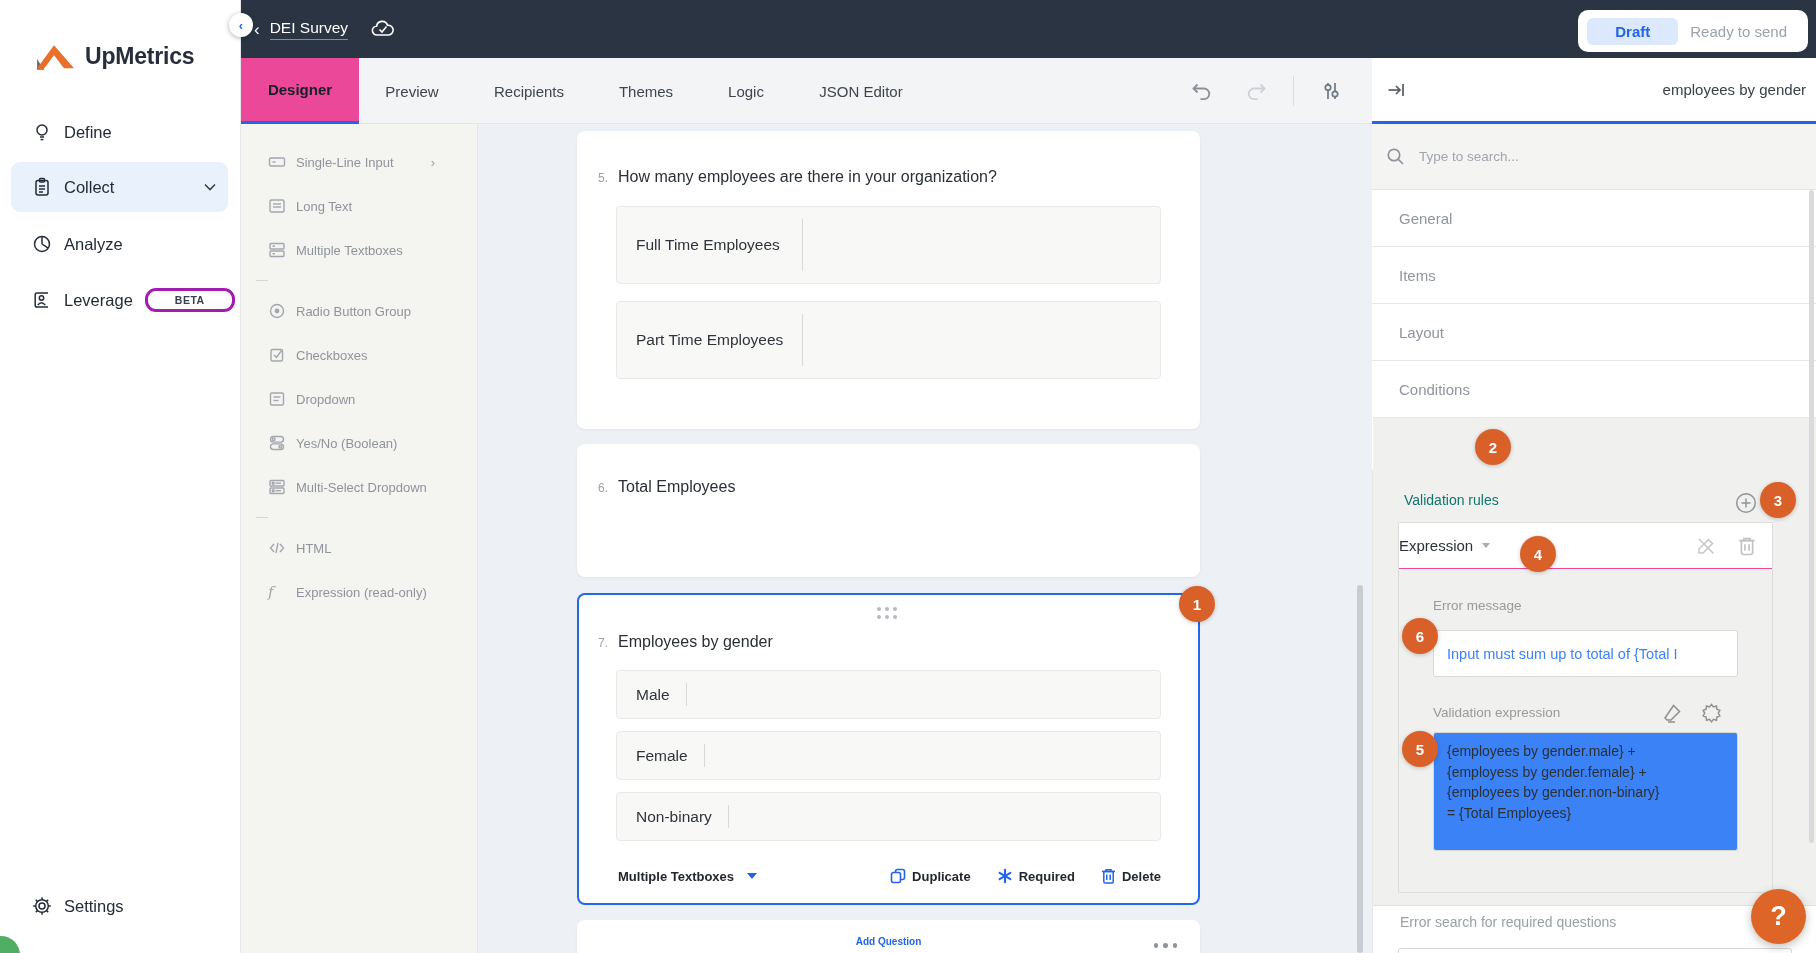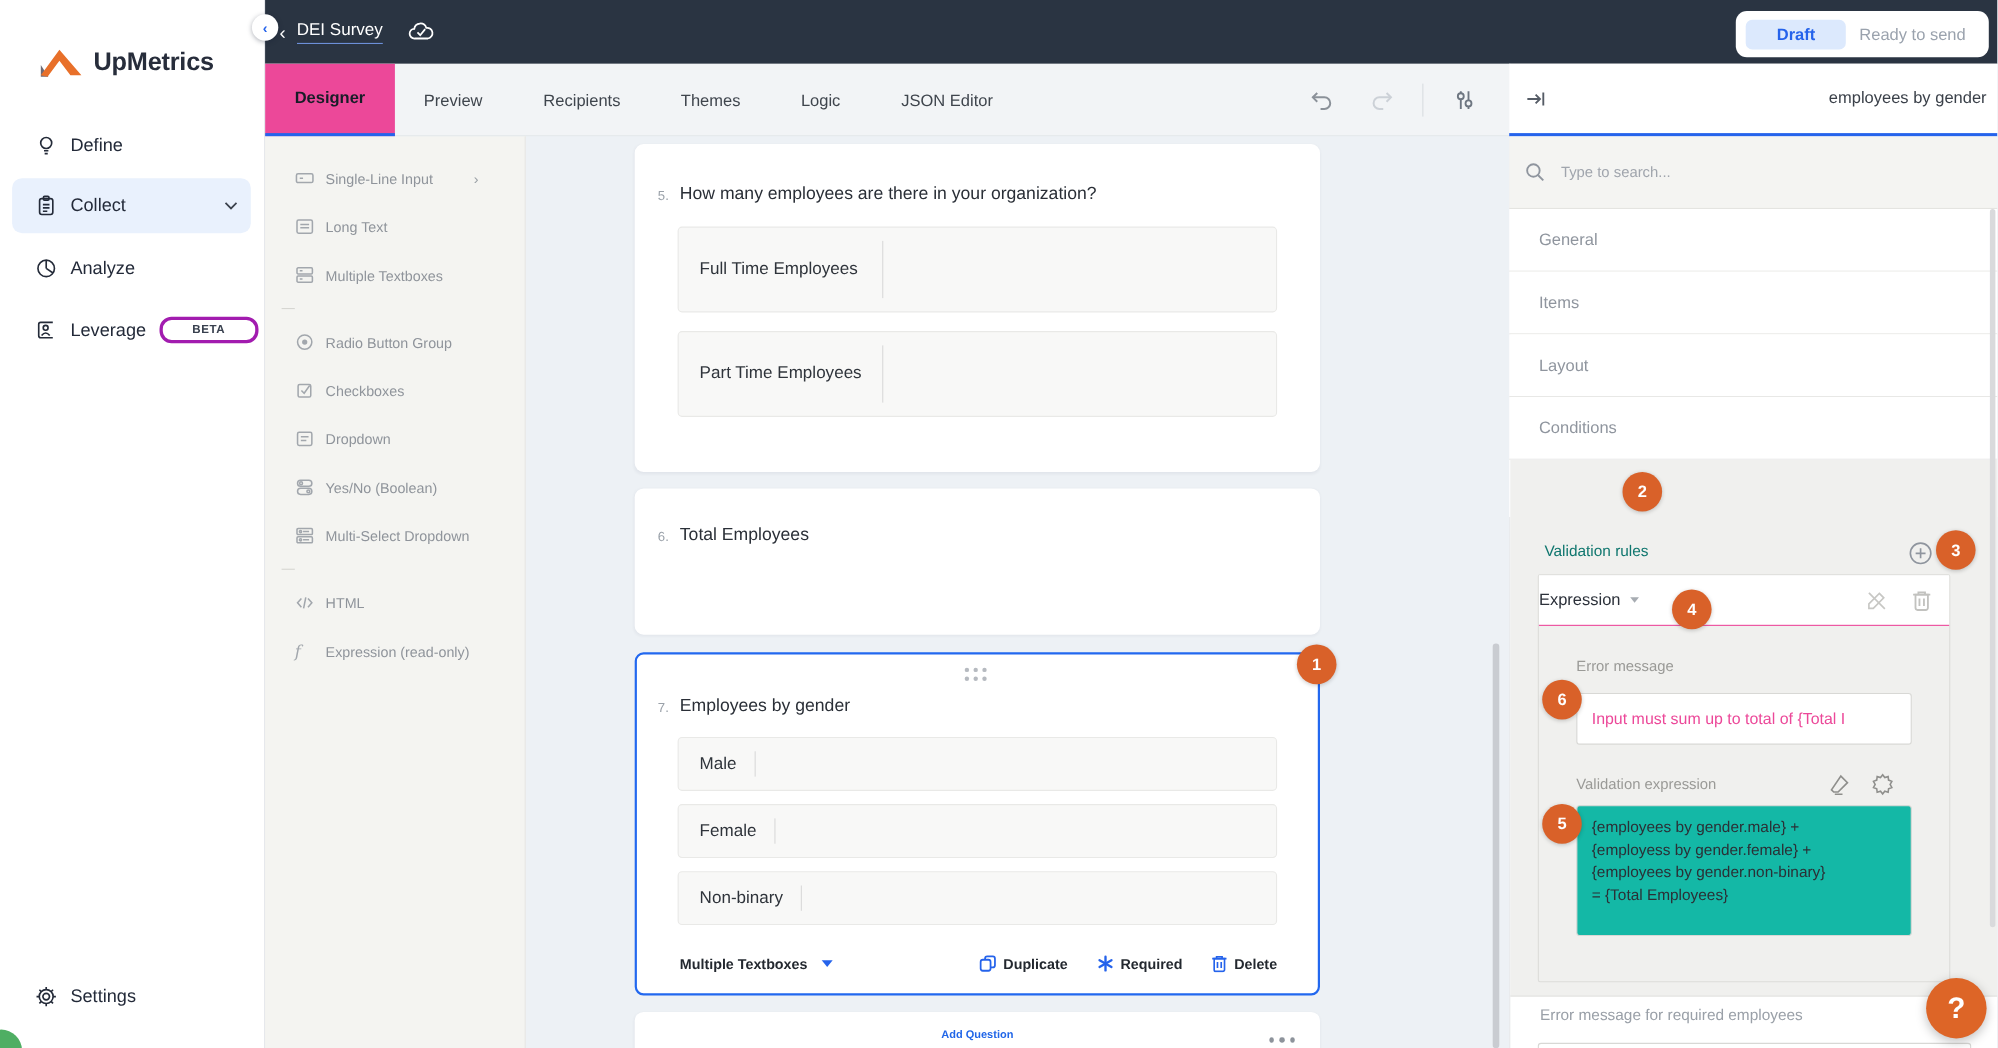--- a/index.html
+++ b/index.html
@@ -74,22 +74,22 @@
   .rp-search input::placeholder{color:#a0a5ad;}
   .sec-row{left:1372px;width:444px;height:57px;border-bottom:1px solid #e8e8e6;display:flex;align-items:center;padding-left:27px;font-size:15px;color:#8f959e;background:#ffffff;}
   .sec-row.active{color:#303540;}
   .val-zone{left:1373px;top:418px;width:443px;height:488px;background:#f0f0ee;border-bottom:1px solid #e2e2df;}
   .vz-title{left:1404px;top:492px;font-size:14px;color:#0f766e;}
   .rule-card{left:1398px;top:522px;width:375px;height:371px;border:1px solid #dcdcd9;border-radius:2px;}
   .rule-head{position:absolute;left:0;top:0;right:0;height:46px;background:#ffffff;border-bottom:1px solid #ec4899;display:flex;align-items:center;}
   .rule-type{font-size:15px;color:#2c313a;}
   .rule-caret{width:0;height:0;border-left:4.5px solid transparent;border-right:4.5px solid transparent;border-top:5.5px solid #a7acb2;margin-left:9px;}
   .fld-lbl{font-size:13.5px;color:#9a9a97;}
-  .fld-input{left:1433px;width:305px;height:47px;background:#ffffff;border:1px solid #d8d8d5;border-radius:3px;font-size:14.5px;color:#ec4899;padding:0 13px;font-family:"Liberation Sans",sans-serif;outline:none;}
-  .fld-area{left:1433px;top:732px;width:305px;height:119px;background:#14b8a6;border:1px solid #d8d8d5;border-radius:3px;font-size:14px;line-height:20.5px;color:#2b3036;padding:8px 13px;white-space:pre-line;overflow:hidden;}
+  .fld-input{left:1433px;width:305px;height:47px;background:#ffffff;border:1px solid #d8d8d5;border-radius:3px;font-size:14.5px;color:#3b82f6;padding:0 13px;font-family:"Liberation Sans",sans-serif;outline:none;}
+  .fld-area{left:1433px;top:732px;width:305px;height:119px;background:#3b82f6;border:1px solid #d8d8d5;border-radius:3px;font-size:14px;line-height:20.5px;color:#2b3036;padding:8px 13px;white-space:pre-line;overflow:hidden;}
   .req-lbl{left:1400px;top:914px;font-size:14px;color:#9aa0a8;}
   .req-input{left:1398px;top:948px;width:394px;height:40px;background:#ffffff;border:1px solid #d8d8d5;border-radius:3px;}
 
   
   .badge{width:36px;height:36px;border-radius:50%;background:#d96129;color:#ffffff;font-size:15px;font-weight:700;display:flex;align-items:center;justify-content:center;box-shadow:0 1px 4px rgba(0,0,0,.22);z-index:20;}
   .help-btn{left:1751px;top:889px;width:55px;height:55px;border-radius:50%;background:#dd6527;color:#ffffff;font-size:27px;font-weight:700;display:flex;align-items:center;justify-content:center;box-shadow:0 3px 10px rgba(0,0,0,.25);z-index:21;}
   svg{display:block;}
 </style>
 </head>
 <body>
@@ -514,21 +514,21 @@
   <span class="abs" style="left:1700px;top:702px;">
     <svg width="23" height="23" viewBox="0 0 24 24" fill="none" stroke="#8f8f8c" stroke-width="1.5">
       <path d="M12 2.5 l2 2.6 3.2 -0.9 0.4 3.3 3.1 1.2 -1.6 2.9 1.6 2.9 -3.1 1.2 -0.4 3.3 -3.2 -0.9 -2 2.6 -2 -2.6 -3.2 0.9 -0.4 -3.3 -3.1 -1.2 1.6 -2.9 -1.6 -2.9 3.1 -1.2 0.4 -3.3 3.2 0.9 Z"></path>
     </svg>
   </span>
   <div class="abs fld-area">{employees by gender.male} +
 {employess by gender.female} +
 {employees by gender.non-binary}
 = {Total Employees}</div>
 
-  <span class="abs req-lbl">Error message for required employees</span>
+  <span class="abs req-lbl">Error search for required questions</span>
   <div class="abs req-input"></div>
 
   <div class="abs scroll-thumb" style="left:1809px;top:190px;width:5px;height:653px;background:#d9dadc;"></div>
 
   <div class="abs badge" style="left:1179px;top:586px;">1</div>
   <div class="abs badge" style="left:1475px;top:429px;">2</div>
   <div class="abs badge" style="left:1760px;top:482px;">3</div>
   <div class="abs badge" style="left:1520px;top:536px;">4</div>
   <div class="abs badge" style="left:1402px;top:731px;">5</div>
   <div class="abs badge" style="left:1402px;top:618px;">6</div>

